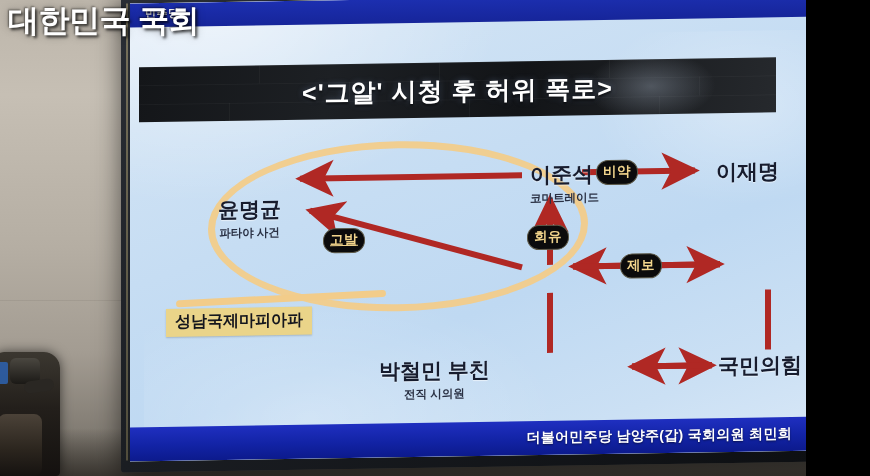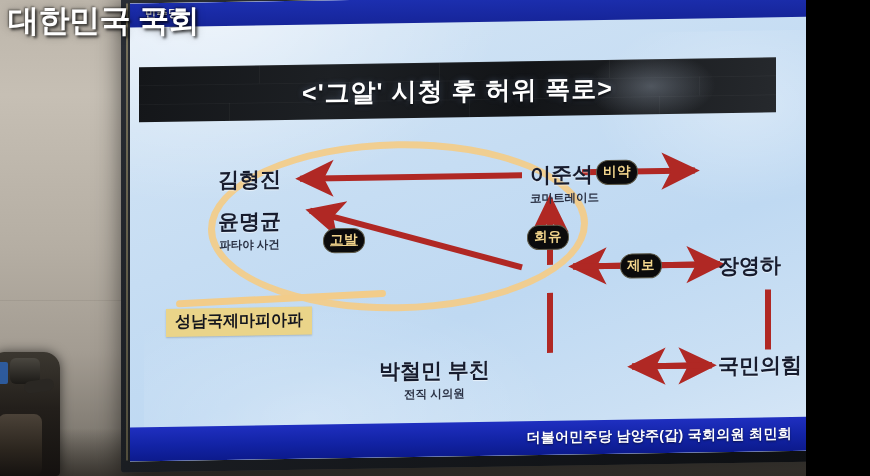--- a/index.html
+++ b/index.html
@@ -308,39 +308,36 @@
           <line x1="443" y1="152" x2="590" y2="152" stroke="#b02824" stroke-width="6" marker-end="url(#ah)"></line>
 
           <line x1="420" y1="238" x2="420" y2="178" stroke="#b02824" stroke-width="6"></line>
 
           <line x1="638" y1="238" x2="638" y2="178" stroke="#b02824" stroke-width="6"></line>
 
           <line x1="502" y1="253" x2="582" y2="253" stroke="#b02824" stroke-width="6" marker-end="url(#ah)"></line>
           <line x1="582" y1="253" x2="502" y2="253" stroke="#b02824" stroke-width="6" marker-end="url(#ah)"></line>
         </svg>
 
-        <div class="node" style="left:88px; top:46px;">
-          <span>김형진</span>
-        </div>
-
-        <div class="node" style="left:88px; top:88px;">
+
+        <div class="node" style="left:88px; top:76px;">
           <span>윤명균</span>
           <span class="sub">파타야 사건</span>
         </div>
 
         <div class="node" style="left:400px; top:46px;">
           <span>이준석</span>
           <span class="sub">코마트레이드</span>
         </div>
 
-
-
-        <div class="node" style="left:588px; top:140px;">
-          <span>장영하</span>
-        </div>
+        <div class="node" style="left:586px; top:46px;">
+          <span>이재명</span>
+        </div>
+
+
 
         <div class="node" style="left:249px; top:240px;">
           <span>박철민 부친</span>
           <span class="sub">전직 시의원</span>
         </div>
 
         <div class="node" style="left:588px; top:240px;">
           <span>국민의힘</span>
         </div>
 

